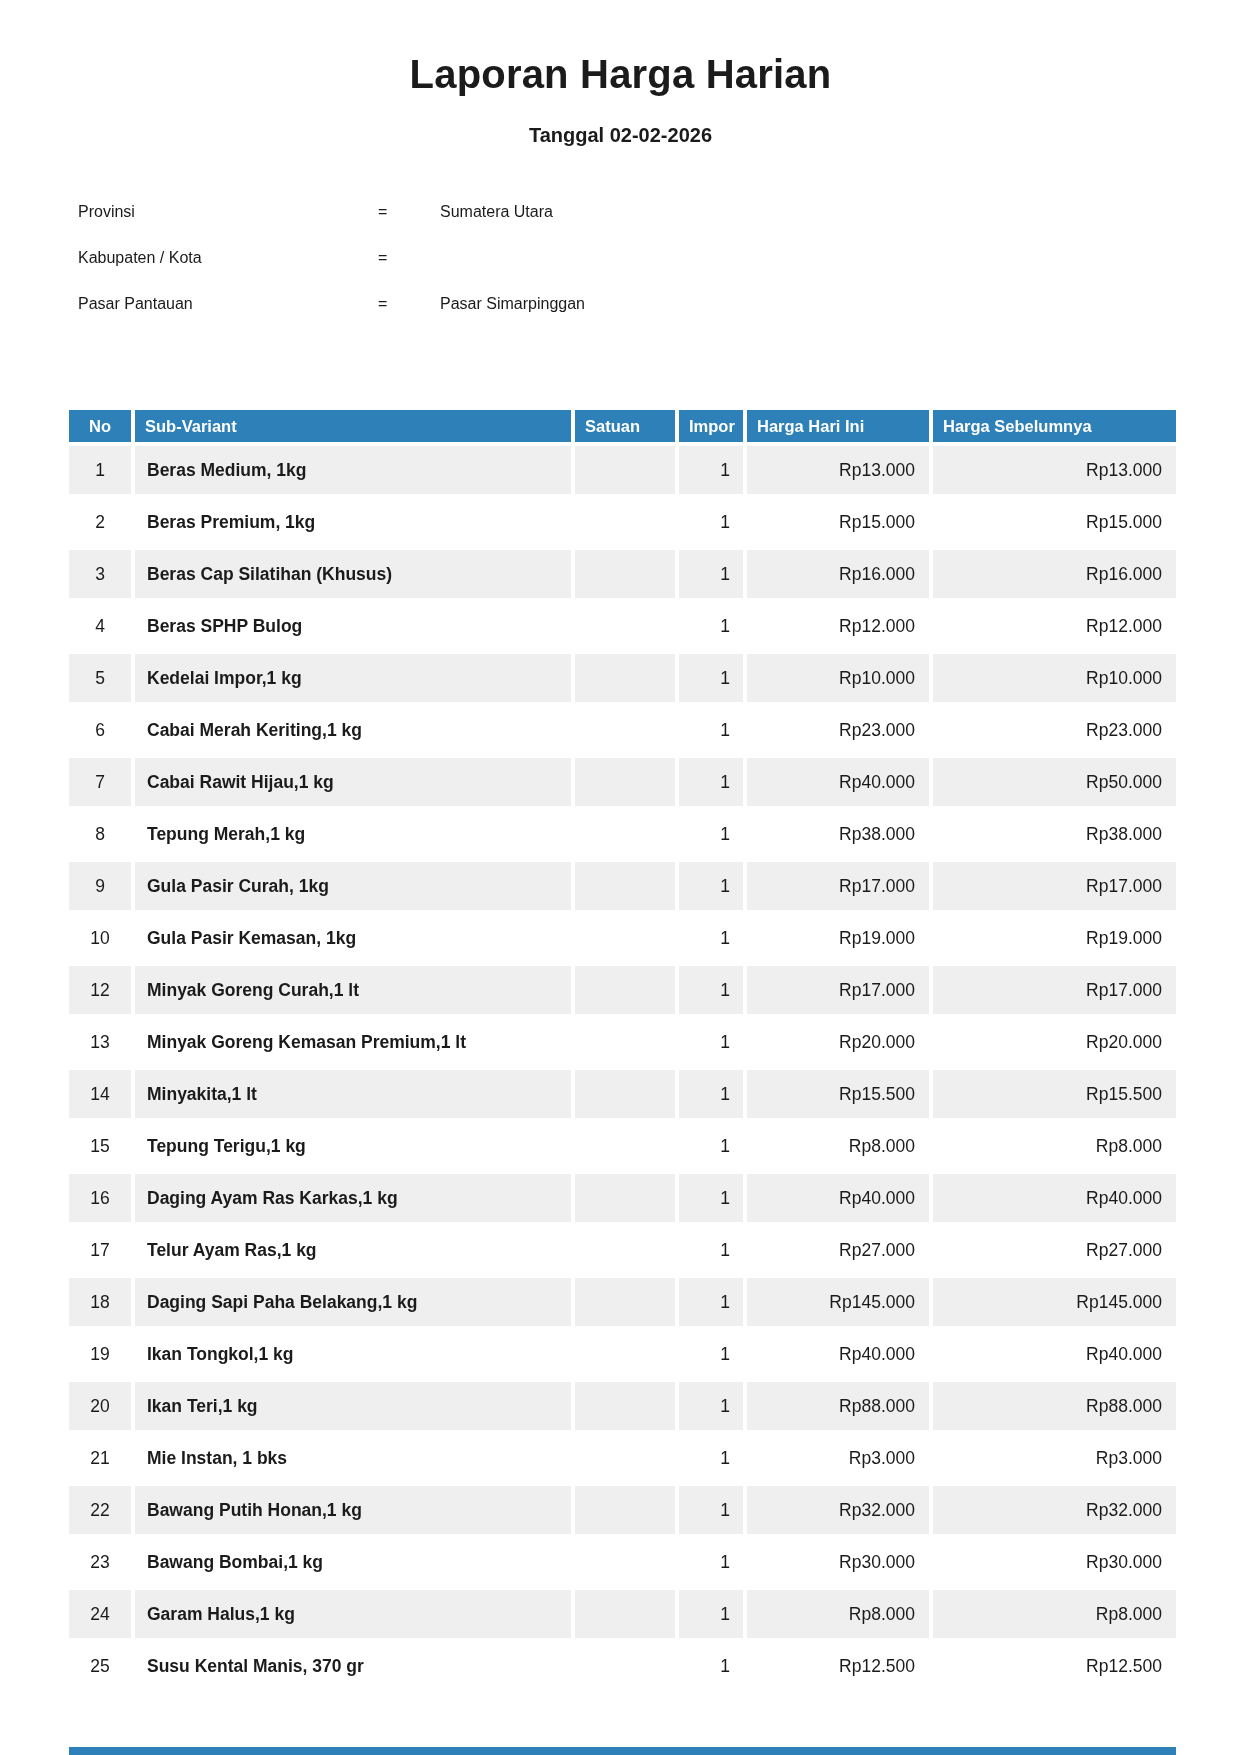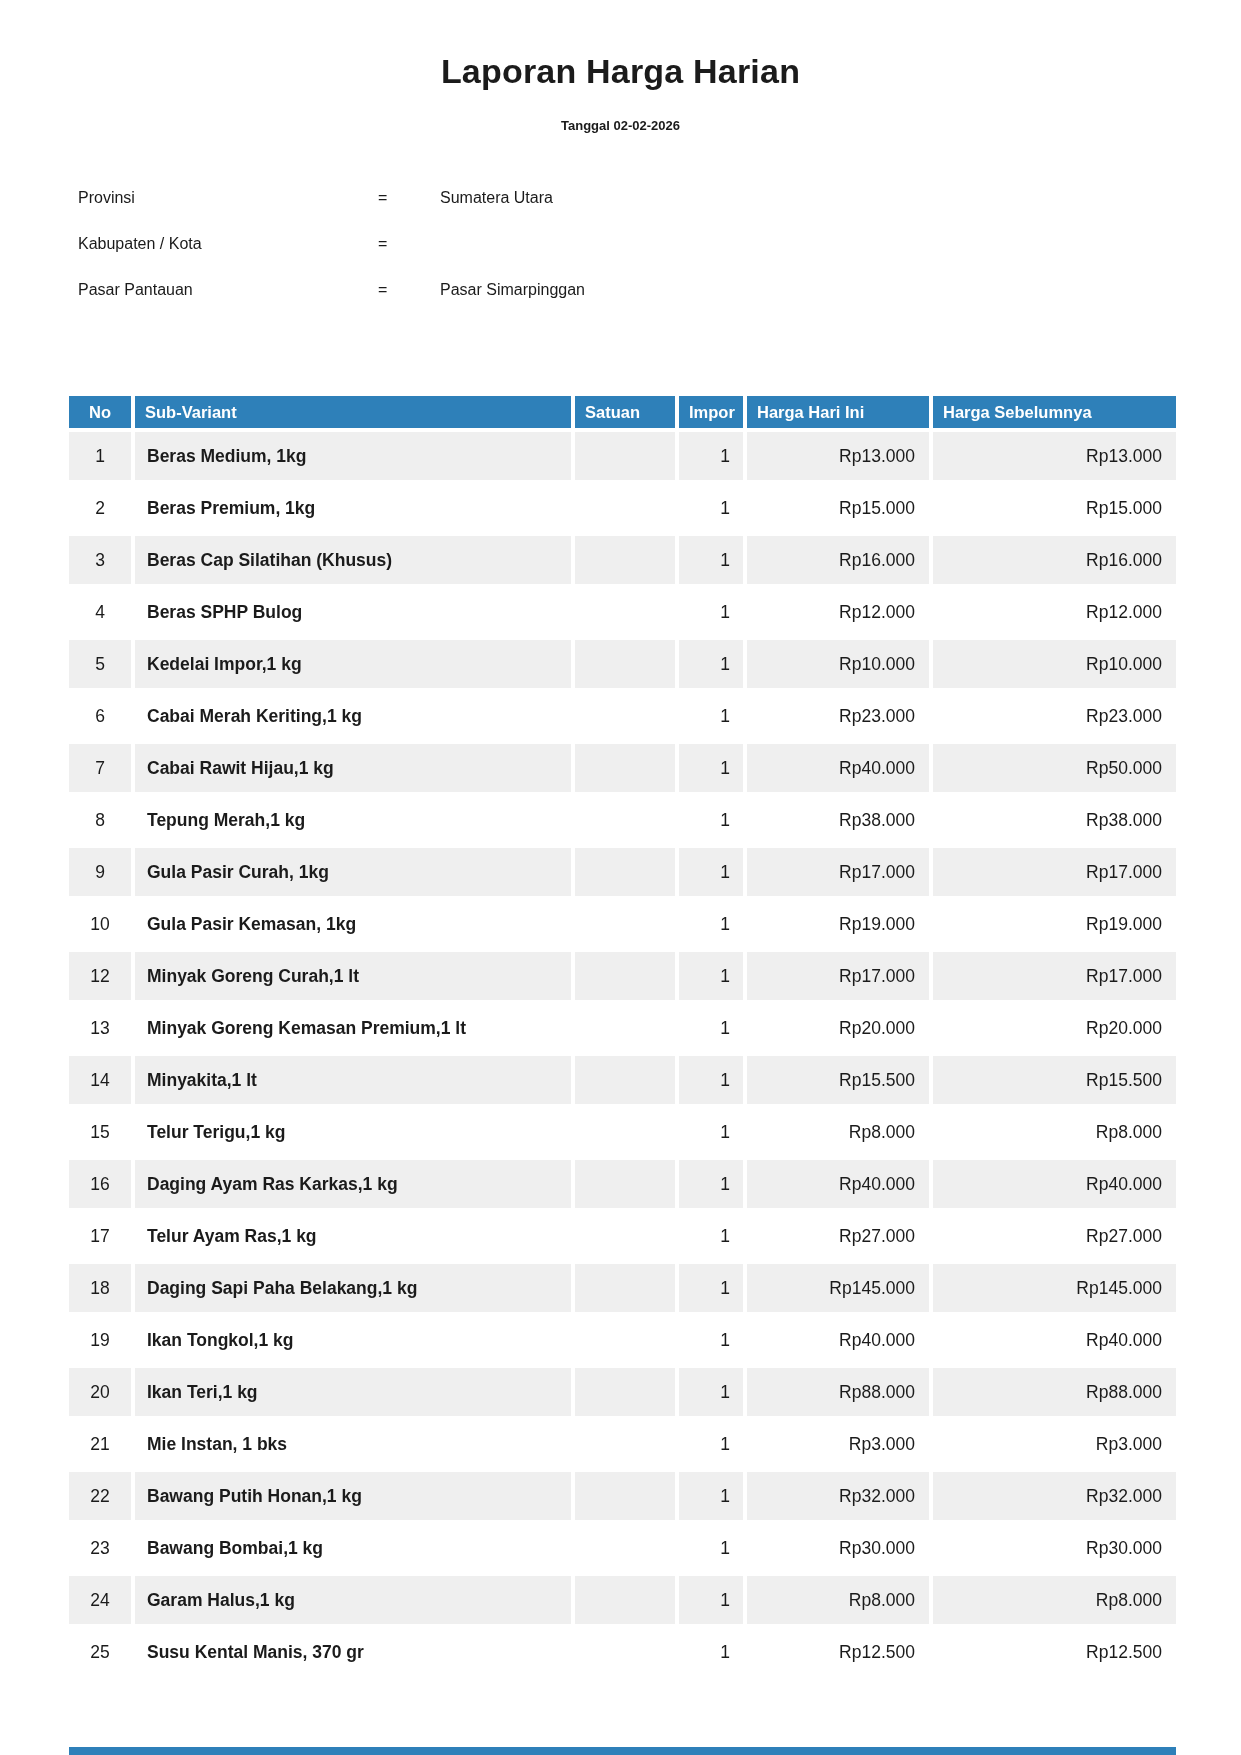--- a/index.html
+++ b/index.html
@@ -9,28 +9,28 @@
     position: relative;
     width: 1241px;
     height: 1755px;
     background: #ffffff;
     overflow: hidden;
     margin: 0 auto;
   }
   .title {
     padding-top: 52px;
     text-align: center;
-    font-size: 34px;
+    font-size: 40px;
     font-weight: 700;
     letter-spacing: 0.2px;
   }
   .subtitle {
     margin-top: 27px;
     text-align: center;
-    font-size: 13px;
+    font-size: 20px;
     font-weight: 700;
   }
   .info { margin: 56px 0 0 78px; }
   .info-row {
     display: grid;
     grid-template-columns: 300px 62px 1fr;
     height: 46px;
     align-items: start;
     font-size: 16px;
   }
@@ -225,21 +225,21 @@
       <tr>
         <td class="c-no">14</td>
         <td class="c-sub">Minyakita,1 lt</td>
         <td class="c-sat"></td>
         <td class="c-unit">1</td>
         <td class="c-hhi">Rp15.500</td>
         <td class="c-hs">Rp15.500</td>
       </tr>
       <tr>
         <td class="c-no">15</td>
-        <td class="c-sub">Telur Terigu,1 kg</td>
+        <td class="c-sub">Tepung Terigu,1 kg</td>
         <td class="c-sat"></td>
         <td class="c-unit">1</td>
         <td class="c-hhi">Rp8.000</td>
         <td class="c-hs">Rp8.000</td>
       </tr>
       <tr>
         <td class="c-no">16</td>
         <td class="c-sub">Daging Ayam Ras Karkas,1 kg</td>
         <td class="c-sat"></td>
         <td class="c-unit">1</td>

